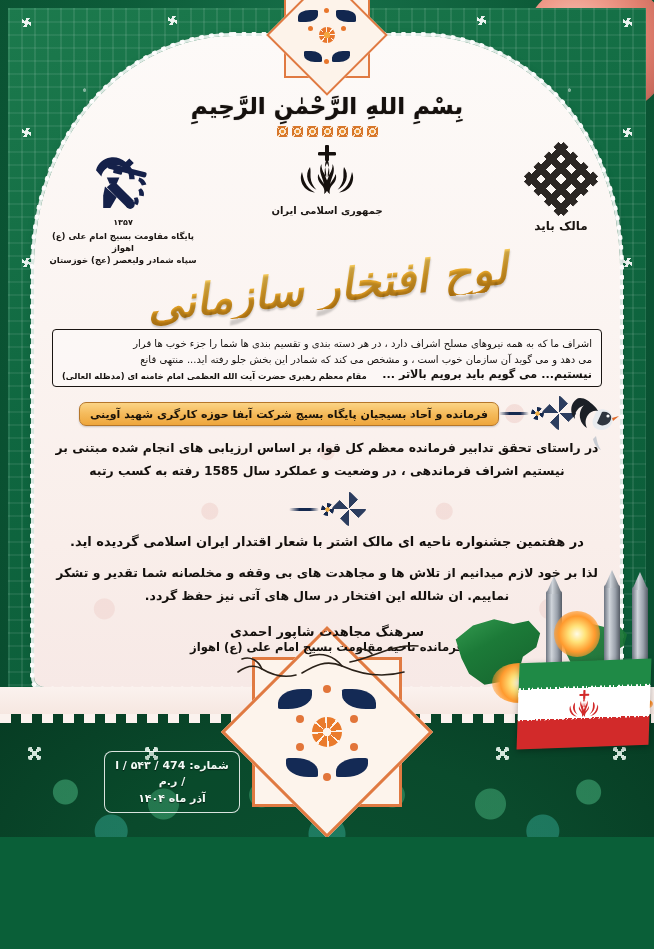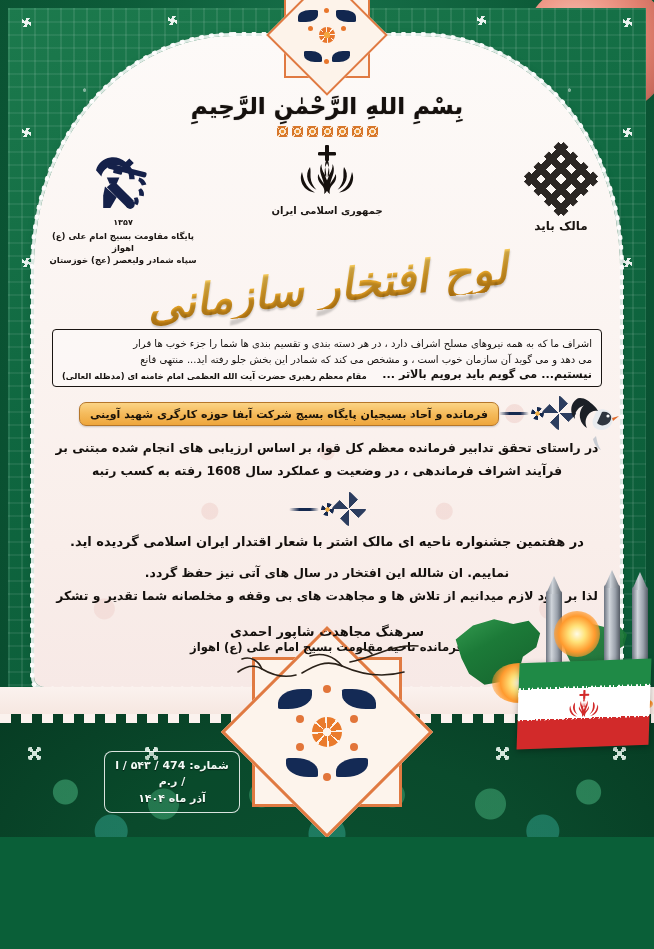--- a/index.html
+++ b/index.html
@@ -727,37 +727,37 @@
         <span class="knot"></span>
           <span class="ring"></span>
           <span class="tail2"></span>
       </div>
       <div class="banner">فرمانده و آحاد بسیجیان پایگاه بسیج شرکت آبفا حوزه کارگری شهید آوینی</div>
     </div>
 
     <div class="para">
       <div>در راستای تحقق تدابیر فرمانده معظم کل قوا، بر اساس ارزیابی های انجام شده مبتنی بر</div>
       <div>
-        <span>فرآیند اشراف فرماندهی ، در </span><b>وضعیت و عملکرد سال 1608</b><span> رفته به کسب رتبه</span>
+        <span>نیستیم اشراف فرماندهی ، در </span><b>وضعیت و عملکرد سال 1585</b><span> رفته به کسب رتبه</span>
       </div>
     </div>
 
     <div class="banner-wrap">
       <div class="bflour">
         <span class="knot"></span>
           <span class="ring"></span>
           <span class="tail2"></span>
       </div>
     </div>
 
     <div class="para strong tight">در هفتمین جشنواره ناحیه ای مالک اشتر با شعار اقتدار ایران اسلامی گردیده اید.</div>
 
     <div class="para tight">
+      <div>لذا بر خود لازم میدانیم از تلاش ها و مجاهدت های بی وقفه و مخلصانه شما تقدیر و تشکر</div>
       <div>نماییم. ان شالله این افتخار در سال های آتی نیز حفظ گردد.</div>
-      <div>لذا بر خود لازم میدانیم از تلاش ها و مجاهدت های بی وقفه و مخلصانه شما تقدیر و تشکر</div>
     </div>
 
     <div class="sign">
       <div class="n">سرهنگ مجاهدت شاپور احمدی</div>
       <div class="r">فرمانده ناحیه مقاومت بسیج امام علی (ع) اهواز</div>
       <div class="scribble">
         <svg width="210" height="44" viewBox="0 0 210 44" xmlns="http://www.w3.org/2000/svg" aria-hidden="true">
           <g fill="none" stroke="#2a2119" stroke-width="1.6" stroke-linecap="round">
             <path d="M196 4 C170 2 150 16 128 20"></path>
             <path d="M182 30 C160 36 138 32 120 24 C104 17 92 24 80 31"></path>

